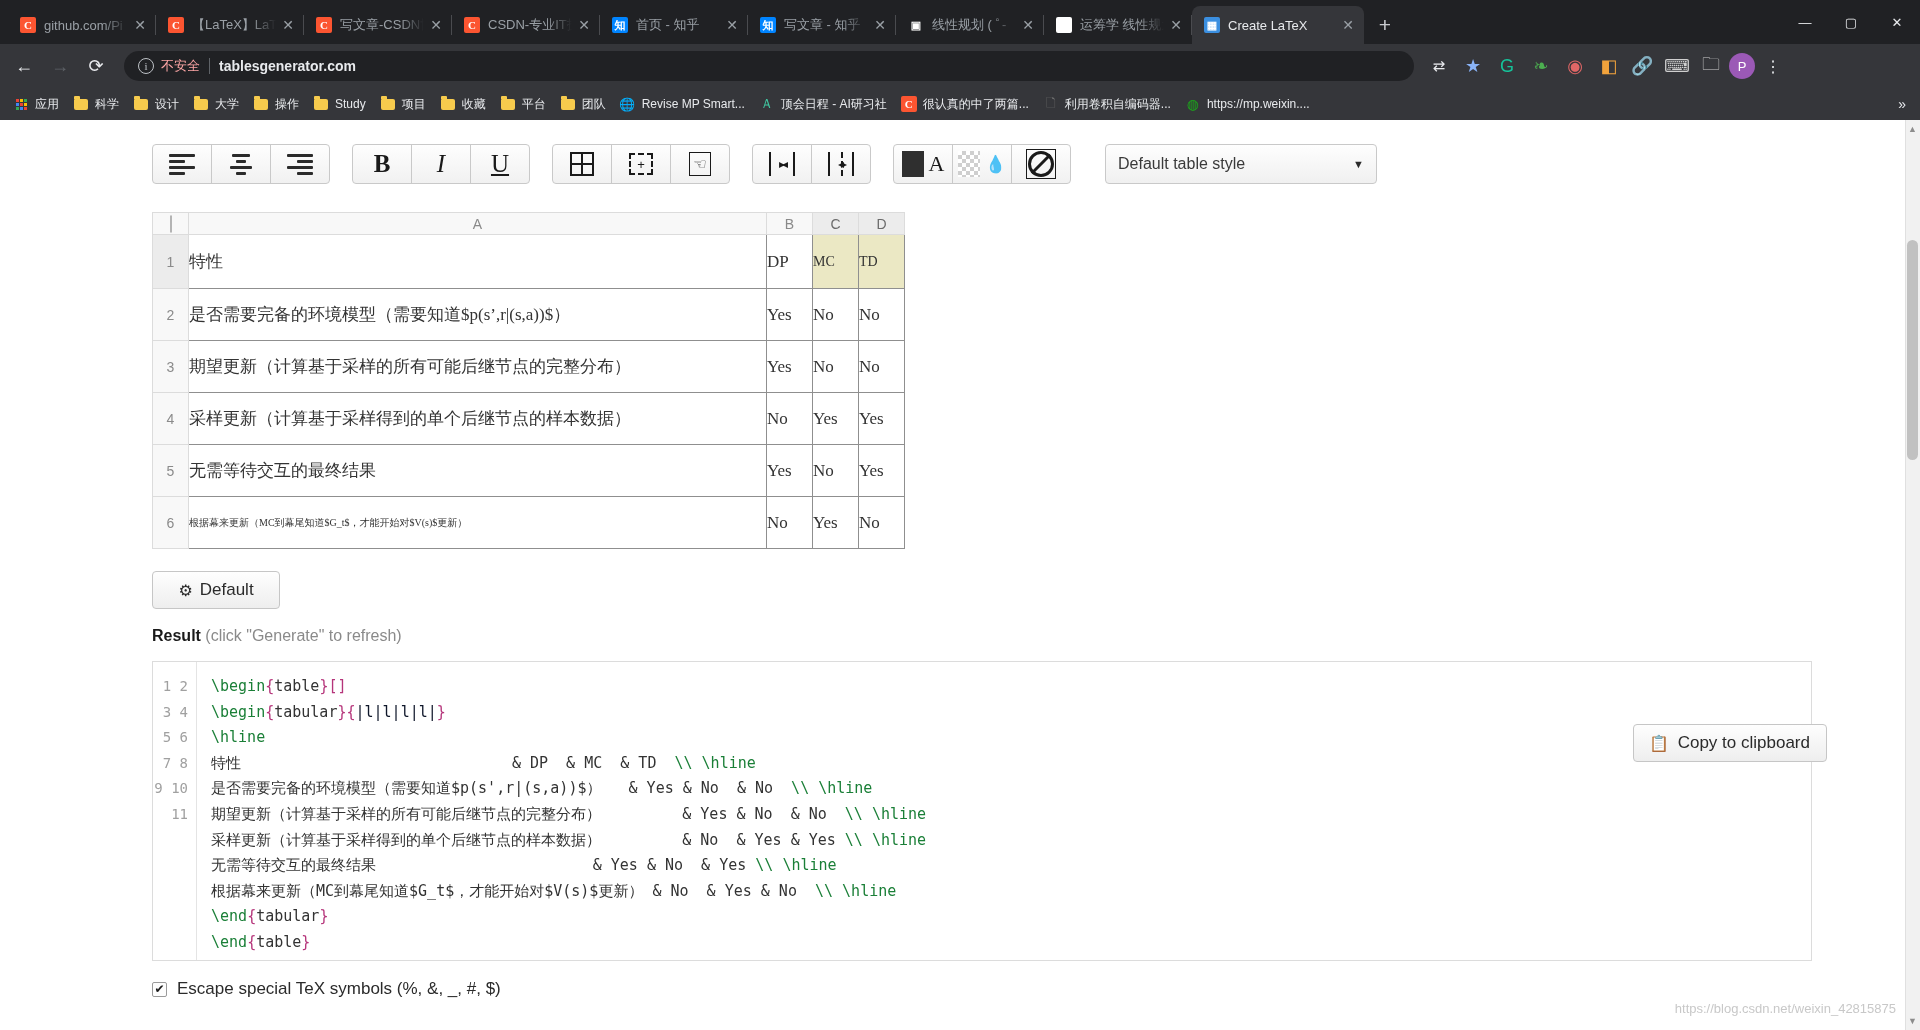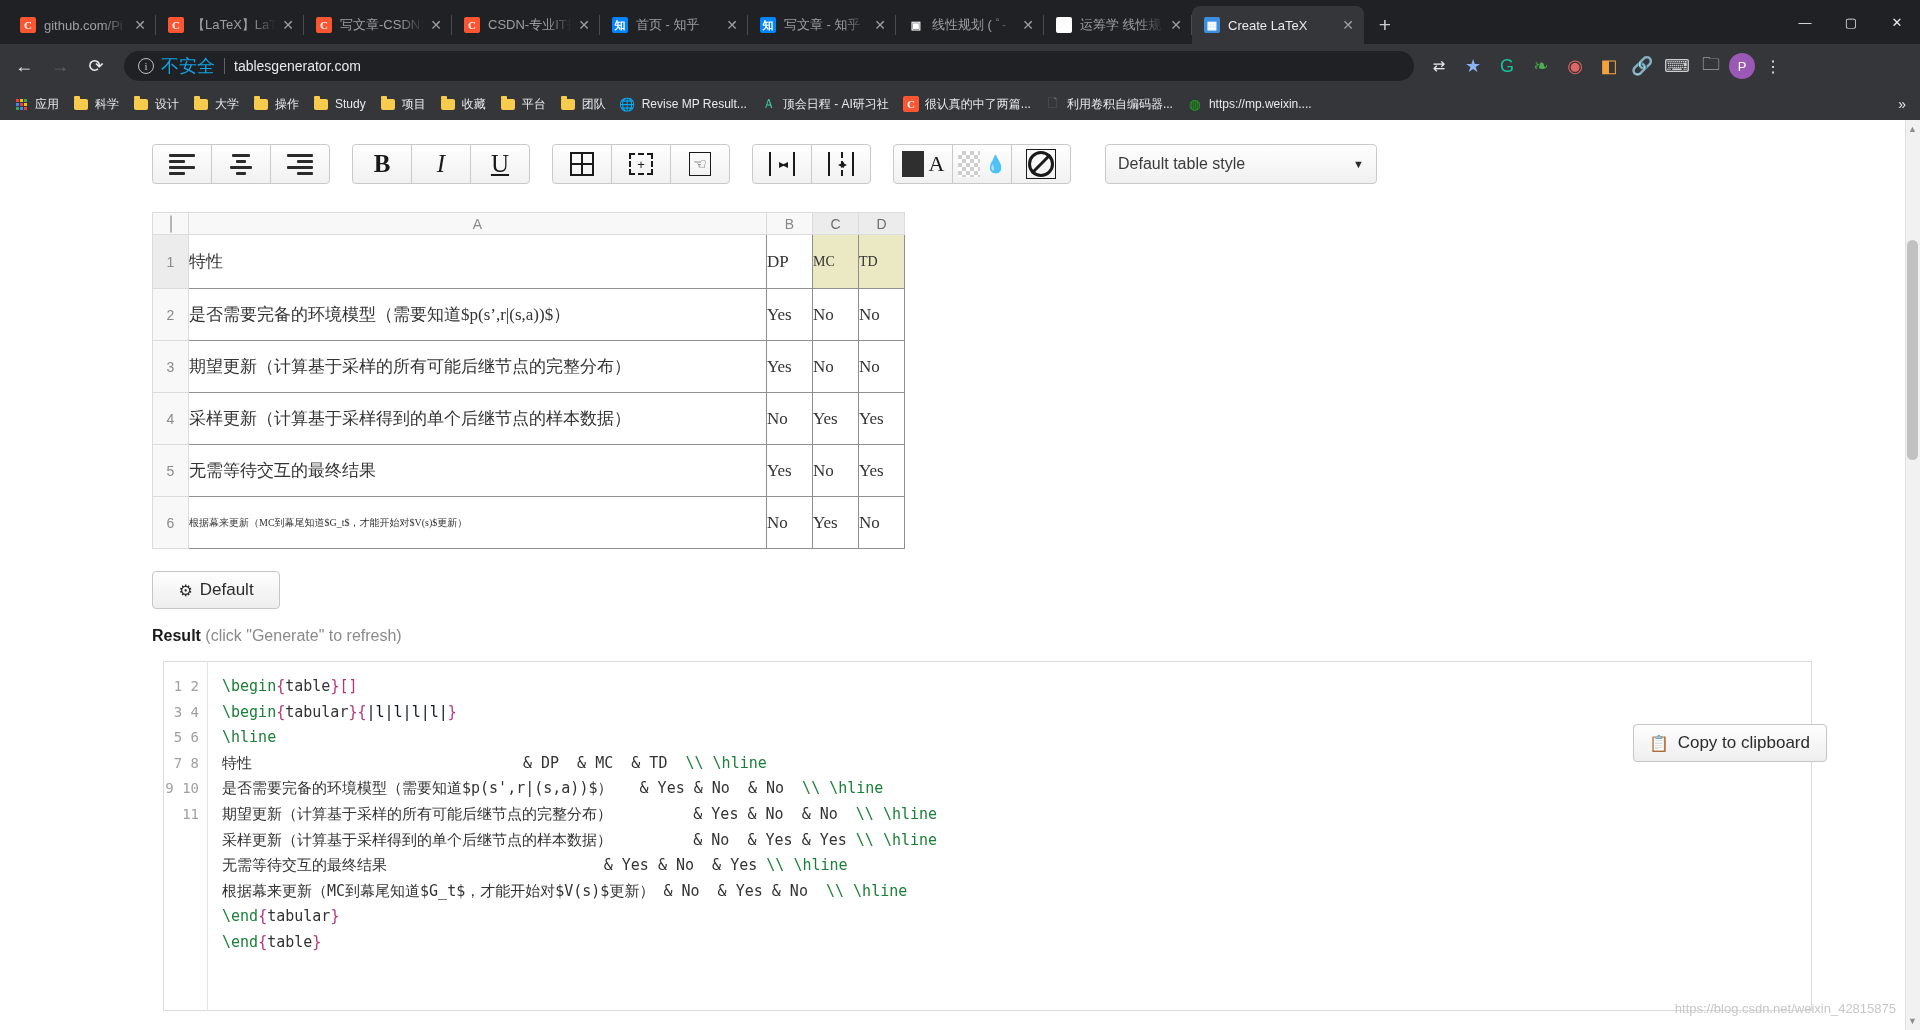--- a/index.html
+++ b/index.html
@@ -83,23 +83,23 @@
     border-radius: 16px; display: flex; align-items: center;
     padding: 0 14px; margin: 0 8px; color: #e8eaed; font-size: 14px;
     max-width: 1290px;
   }
   .omni-info {
     width: 16px; height: 16px; border: 1.5px solid #bdc1c6;
     border-radius: 50%; font-size: 11px; color: #bdc1c6;
     display:flex; align-items:center; justify-content:center;
     margin-right: 7px; font-family: "Liberation Serif", serif;
   }
-  .omni-notsecure { font-size: 18px; color: #0ea5e9; }
+  .omni-notsecure { font-size: 13px; color: #fca5a5; }
   .omni-sep { width:1px; height:16px; background:#5f6368; margin: 0 9px; }
-  .omni-url { color: #e8eaed; font-size: 14px; }
+  .omni-url { color: #e8eaed; font-size: 14px; font-weight: bold; }
   .navright { display: flex; align-items: center; }
   .navright .navicon { margin: 0 1px; }
 
   .bookmarks {
     height: 32px; background: #35363a;
     display: flex; align-items: center; padding: 0 6px;
     color: #e8eaed; font-size: 12px; overflow: hidden;
   }
   .bm {
     display: flex; align-items: center; height: 24px;
@@ -258,23 +258,22 @@
     background: linear-gradient(to bottom, #fefefe 0%, #eeeeee 100%);
     border: 1px solid #c6c6c6; border-radius: 4px;
     display: flex; align-items: center; gap: 8px;
     font-size: 17px; color: #2b2b2b;
   }
 
   
   .codebox {
     margin-top: 16px; margin-right: 108px;
     border: 1px solid #dcdcdc; background: #ffffff;
-    height: 350px; display: flex;
+    height: 300px; display: flex;
     font-family: "DejaVu Sans Mono", monospace;
-    margin-left: 11px;
   }
   .gutter {
     width: 44px; flex: 0 0 44px; padding: 12px 8px 0 0;
     text-align: right; color: #a0a0a0; font-size: 14px;
     border-right: 1px solid #e4e4e4; line-height: 25.6px;
   }
   .codelines { flex: 1 1 auto; padding: 12px 0 0 14px; line-height: 25.6px;
     font-size: 15px; white-space: pre; overflow: hidden; color:#333; }
   .k-cmd { color: #1a7f37; }
   .k-brace { color: #b5347a; }
@@ -463,21 +462,21 @@
       <span>平台</span>
     </div>
     <div class="bm">
       <span class="bm-ico">
           <span class="folder-ico"></span>
         </span>
       <span>团队</span>
     </div>
     <div class="bm">
       <span class="bm-ico" style="color:#e0e0e0;font-size:13px;">🌐</span>
-      <span>Revise MP Result...</span>
+      <span>Revise MP Smart...</span>
     </div>
     <div class="bm">
       <span class="bm-ico" style="color:#41c9a2;font-size:13px;">Ａ</span>
       <span>顶会日程 - AI研习社</span>
     </div>
     <div class="bm">
       <span class="bm-ico" style="background:#fc5531;color:#fff;font-weight:bold;font-family:'Liberation Serif',serif;border-radius:2px;">C</span>
       <span>很认真的中了两篇...</span>
     </div>
     <div class="bm">

